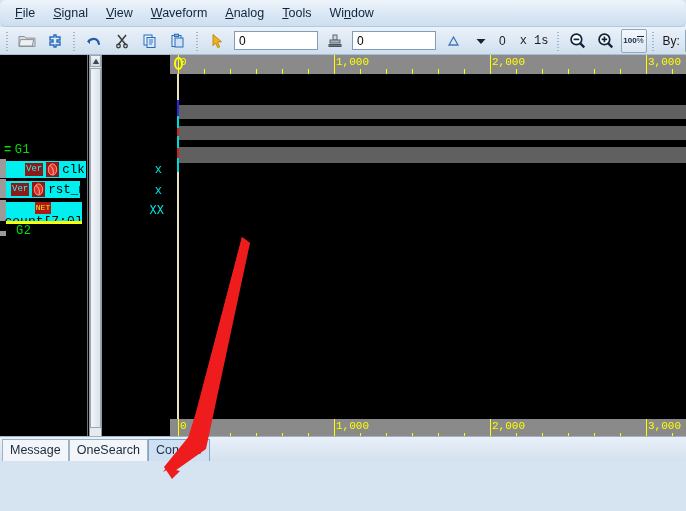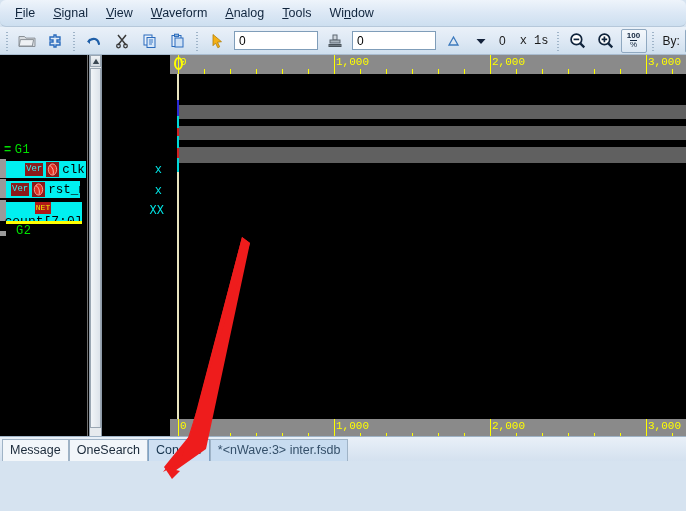--- a/index.html
+++ b/index.html
@@ -257,21 +257,21 @@
       </svg>
     </div>
     <div class="tb-btn">
       <svg width="19" height="17" viewBox="0 0 19 17">
         <circle cx="8.4" cy="7.4" r="5.3" fill="#ffffff" stroke="#10243c" stroke-width="1.7"></circle>
         <path d="M5.6 7.4h5.6M8.4 4.6v5.6" stroke="#10243c" stroke-width="1.7"></path>
         <path d="M12.3 11.4l4 4" stroke="#10243c" stroke-width="2.2"></path>
       </svg>
     </div>
     <div class="tb-btn framed">
-      <div style="display:flex;flex-direction:column;align-items:center;line-height:8px;">
+      <div style="display:flex;flex-direction:row;align-items:center;line-height:8px;">
         <span style="font-size:8px;color:#10243c;font-weight:bold;">100</span>
         <span style="font-size:8px;color:#10243c;border-top:1px solid #10243c;">%</span>
       </div>
     </div>
 
     <div class="grip"></div>
 
     <div class="tb-text">By:</div>
 
     <div class="tb-btn framed">
@@ -456,21 +456,20 @@
       <svg width="7" height="8" viewBox="0 0 7 8">
           <path d="M1.6.8v6.4L6 4z" fill="#3a4752"></path>
         </svg>
     </div>
   </div>
 
   <div class="tabbar">
     <div class="tab">Message</div>
     <div class="tab">OneSearch</div>
     <div class="tab active">Console</div>
-    <div class="tab doc">*&lt;nWave:3&gt; inter.fsdb</div>
   </div>
 
 
   <svg class="arrow" viewBox="0 0 110 245">
     <path d="M92 2 L40 200 L14 232 L22 238 L56 214 L100 8 Z" fill="#ee1c1c"></path>
     <path d="M14 232 L30 236 L22 244 Z" fill="#ee1c1c"></path>
     <path d="M92 2 L40 202 L13 237 L30 228 L100 8 Z" fill="#ee1c1c"></path>
   </svg>
 
 </div>

